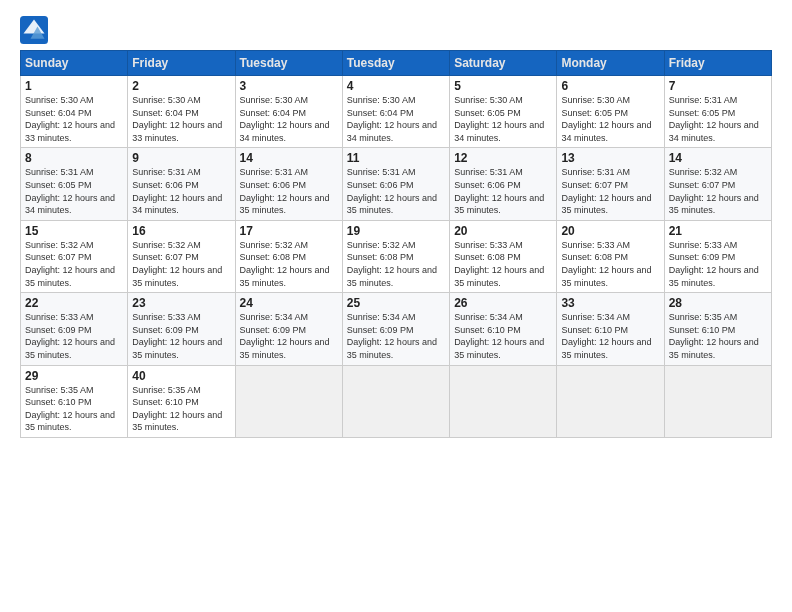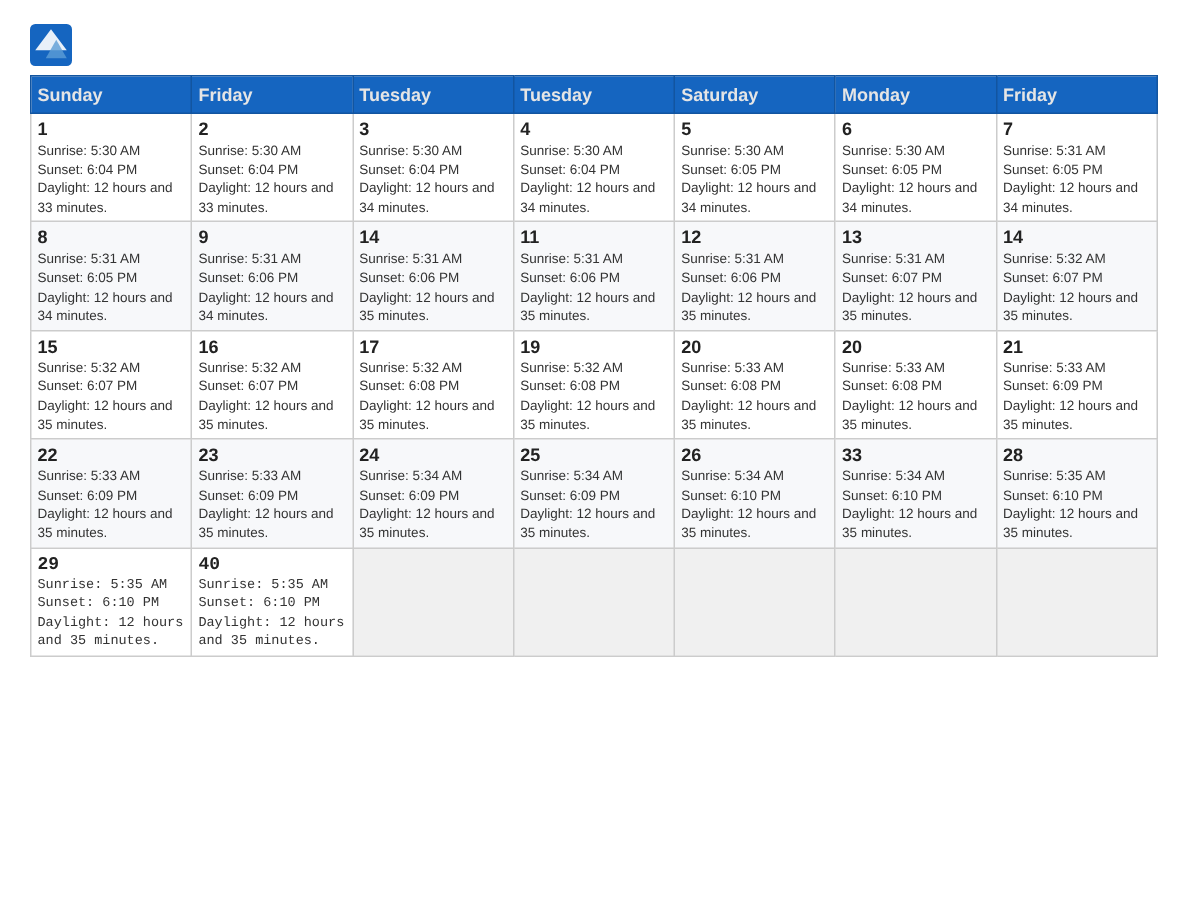--- a/index.html
+++ b/index.html
@@ -89,21 +89,20 @@
     .day-info {
       font-size: 9px;
       line-height: 1.4;
       color: #333;
     }
     td.empty {
       background: #f0f0f0;
     }
     tbody tr:last-child td {
       height: 60px;
-      font-family: Liberation Mono, monospace;
     }
   </style>
 </head>
 <body>
 
 <div class="page">
   <div class="header">
     <div class="logo">
       <svg class="logo-icon" viewBox="0 0 32 32">
         <rect width="32" height="32" rx="4" fill="#1565c0"></rect>

